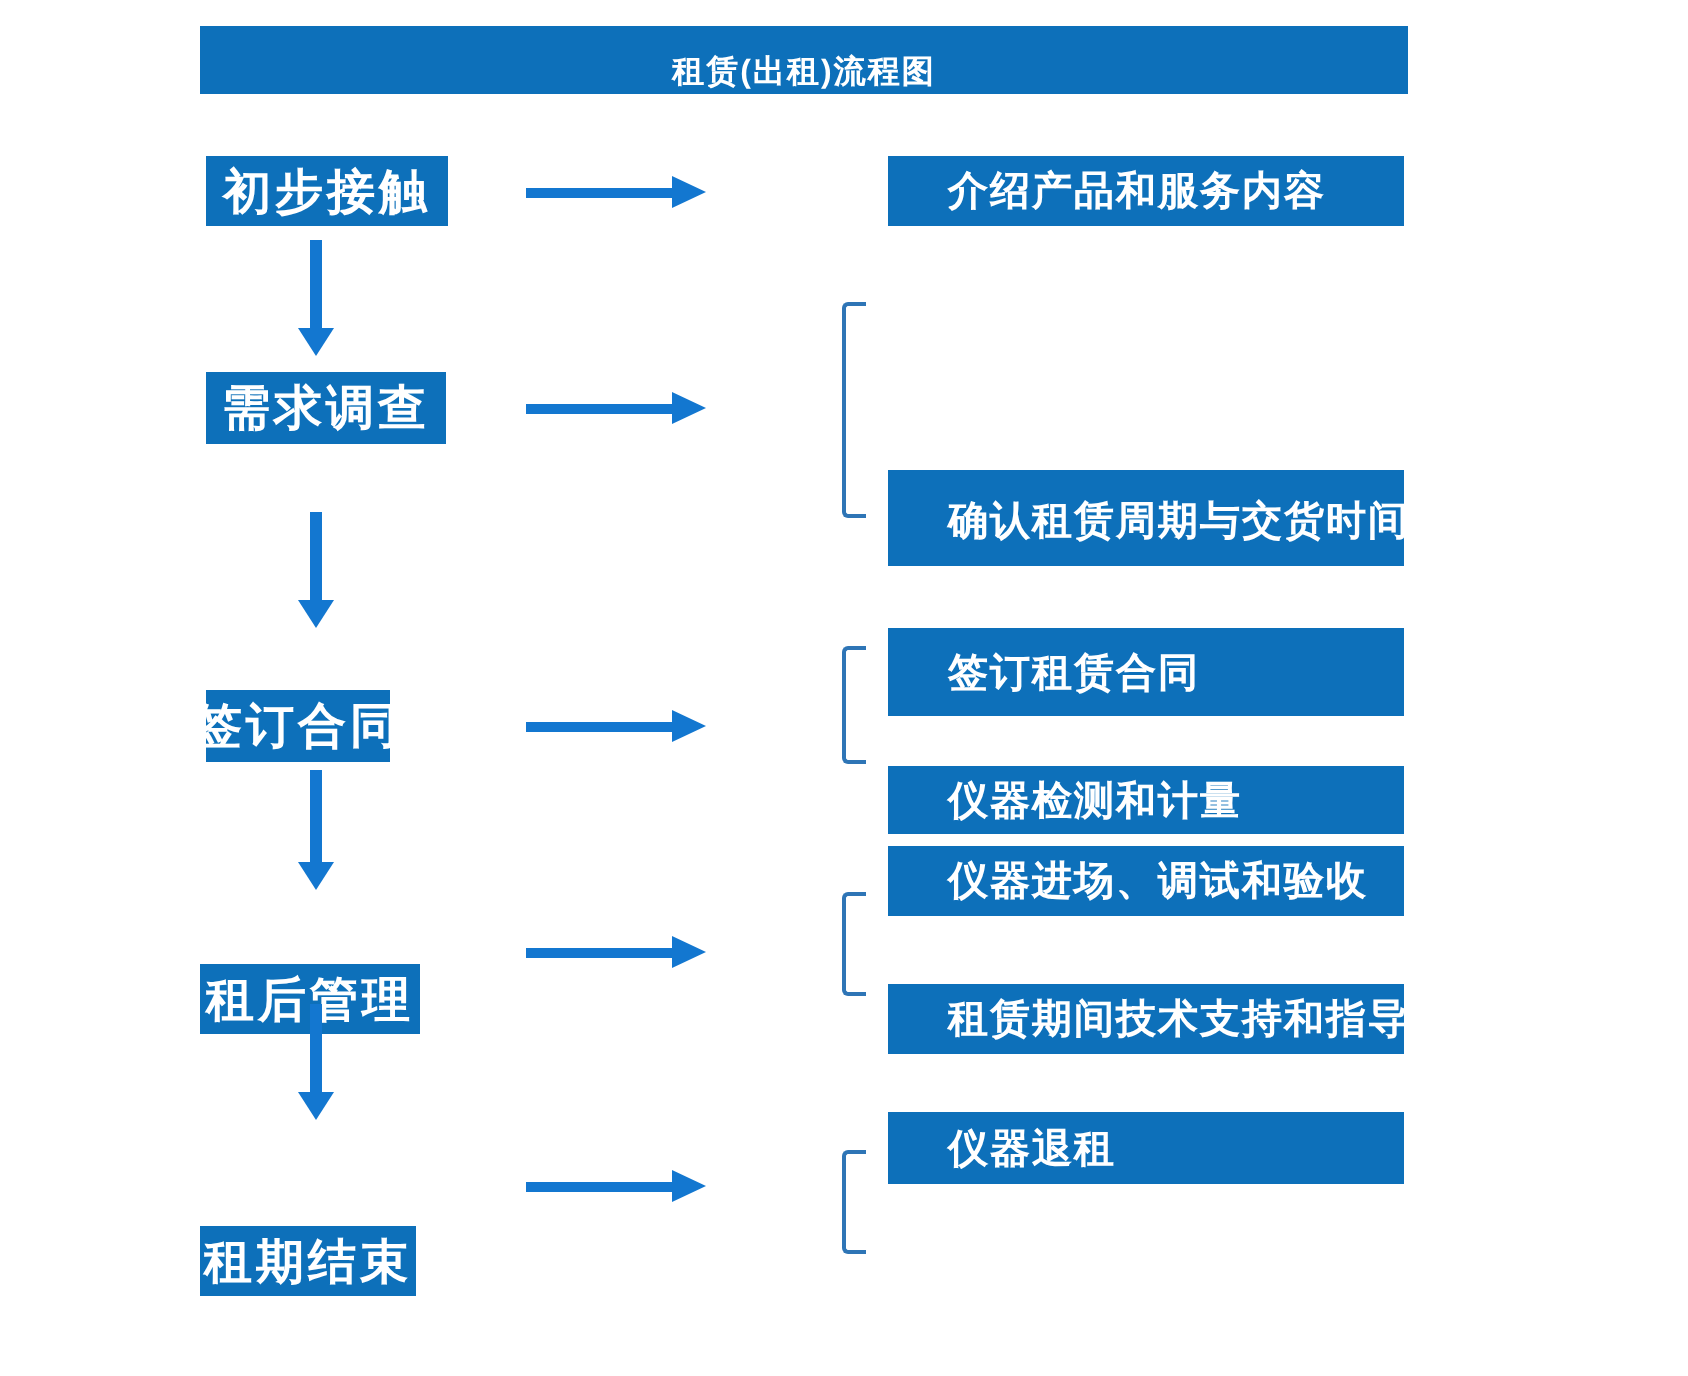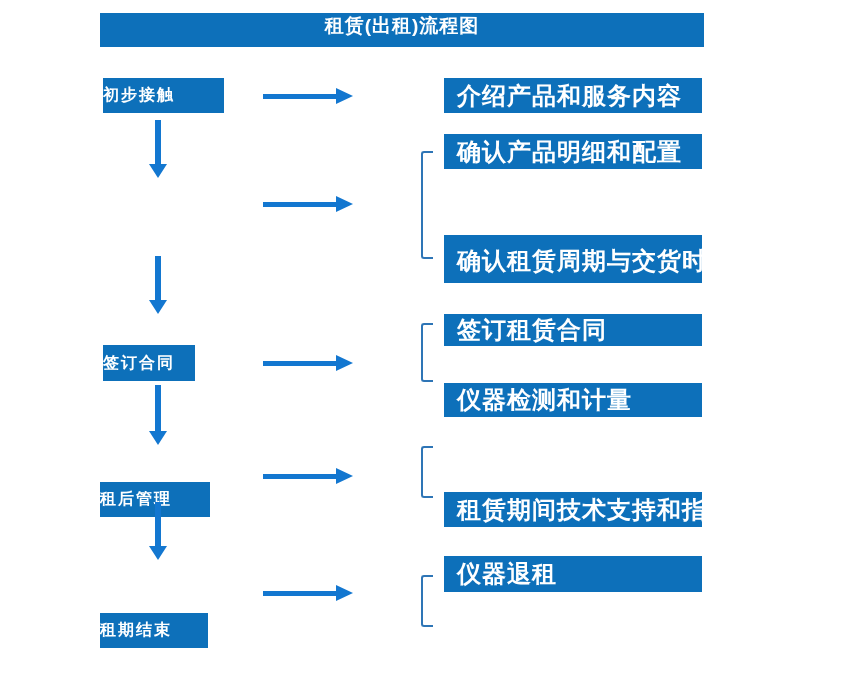--- a/index.html
+++ b/index.html
@@ -21,49 +21,49 @@
     background: #ffffff;
     overflow: hidden;
   }
   .title-bar {
     position: absolute;
     left: 100px; top: 13px;
     width: 604px; height: 34px;
     background: var(--blue);
     color: var(--text);
     font-weight: bold;
-    font-size: 19px;
+    font-size: 16px;
     display: flex;
-    align-items: flex-start;
+    align-items: flex-end;
     justify-content: center;
     letter-spacing: 1px;
   }
   .step-box {
     position: absolute;
-    background: var(--blue);
-    color: var(--text);
-    font-weight: bold;
-    font-size: 16px;
-    display: flex;
-    align-items: center;
-    justify-content: flex-start;
-    letter-spacing: 2px;
-    white-space: nowrap;
-  }
-  .out-box {
-    position: absolute;
-    left: 444px;
-    width: 258px;
     background: var(--blue);
     color: var(--text);
     font-weight: bold;
     font-size: 24px;
     display: flex;
     align-items: center;
-    padding-left: 13px;
+    justify-content: center;
+    letter-spacing: 2px;
+    white-space: nowrap;
+  }
+  .out-box {
+    position: absolute;
+    left: 444px;
+    width: 258px;
+    background: var(--blue);
+    color: var(--text);
+    font-weight: bold;
+    font-size: 20px;
+    display: flex;
+    align-items: center;
+    padding-left: 30px;
     box-sizing: border-box;
     letter-spacing: 1px;
     white-space: nowrap;
   }
   
   .harrow { position: absolute; left: 263px; width: 90px; height: 16px; }
   .harrow .shaft {
     position: absolute; left: 0; top: 5.5px;
     width: 74px; height: 5px;
     background: var(--arrow);
@@ -106,20 +106,23 @@
 
 <div class="canvas">
 
   <div class="title-bar">
     <span>租赁(出租)流程图</span>
   </div>
 
   <div class="step-box" style="left:103px; top:78px;  width:121px; height:35px;">
     <span>初步接触</span>
   </div>
+  <div class="step-box" style="left:103px; top:186px; width:120px; height:36px;">
+    <span>需求调查</span>
+  </div>
   <div class="step-box" style="left:103px; top:345px; width:92px; height:36px;">
     <span>签订合同</span>
   </div>
   <div class="step-box" style="left:100px; top:458px; width:110px; height:35px;margin-top:24px;">
     <span>租后管理</span>
   </div>
   <div class="step-box" style="left:100px; top:575px; width:108px; height:35px;margin-top:38px;">
     <span>租期结束</span>
   </div>
 
@@ -163,37 +166,37 @@
 
   <div class="bracket" style="top:151px; height:108px;"></div>
   <div class="bracket" style="top:323px; height:59px;"></div>
   <div class="bracket" style="top:446px; height:52px;"></div>
   <div class="bracket" style="top:575px; height:52px;"></div>
 
   <div class="out-box" style="top:78px;  height:35px;">
     <span>介绍产品和服务内容</span>
   </div>
 
-  <div class="out-box" style="top:134px; height:35px;">
-    <span>确认产品明细和配置</span>
-  </div>
   <div class="out-box" style="top:203px; height:48px;margin-top:32px;">
     <span>租赁报价</span>
   </div>
   <div class="out-box" style="top:243px; height:35px;text-align:right;">
     <span>确认租赁周期与交货时间</span>
   </div>
 
-  <div class="out-box" style="top:314px; height:32px;">
+  <div class="out-box" style="top:314px; height:44px;">
     <span>签订租赁合同</span>
   </div>
   <div class="out-box" style="top:363px; height:34px;margin-top:20px;">
     <span>仪器检测和计量</span>
   </div>
 
+  <div class="out-box" style="top:423px; height:35px;">
+    <span>仪器进场、调试和验收</span>
+  </div>
   <div class="out-box" style="top:556px; height:36px;">
     <span>仪器退租</span>
   </div>
 
   <div class="out-box" style="top:492px; height:35px;">
     <span>租赁期间技术支持和指导</span>
   </div>
 
 </div>
 

